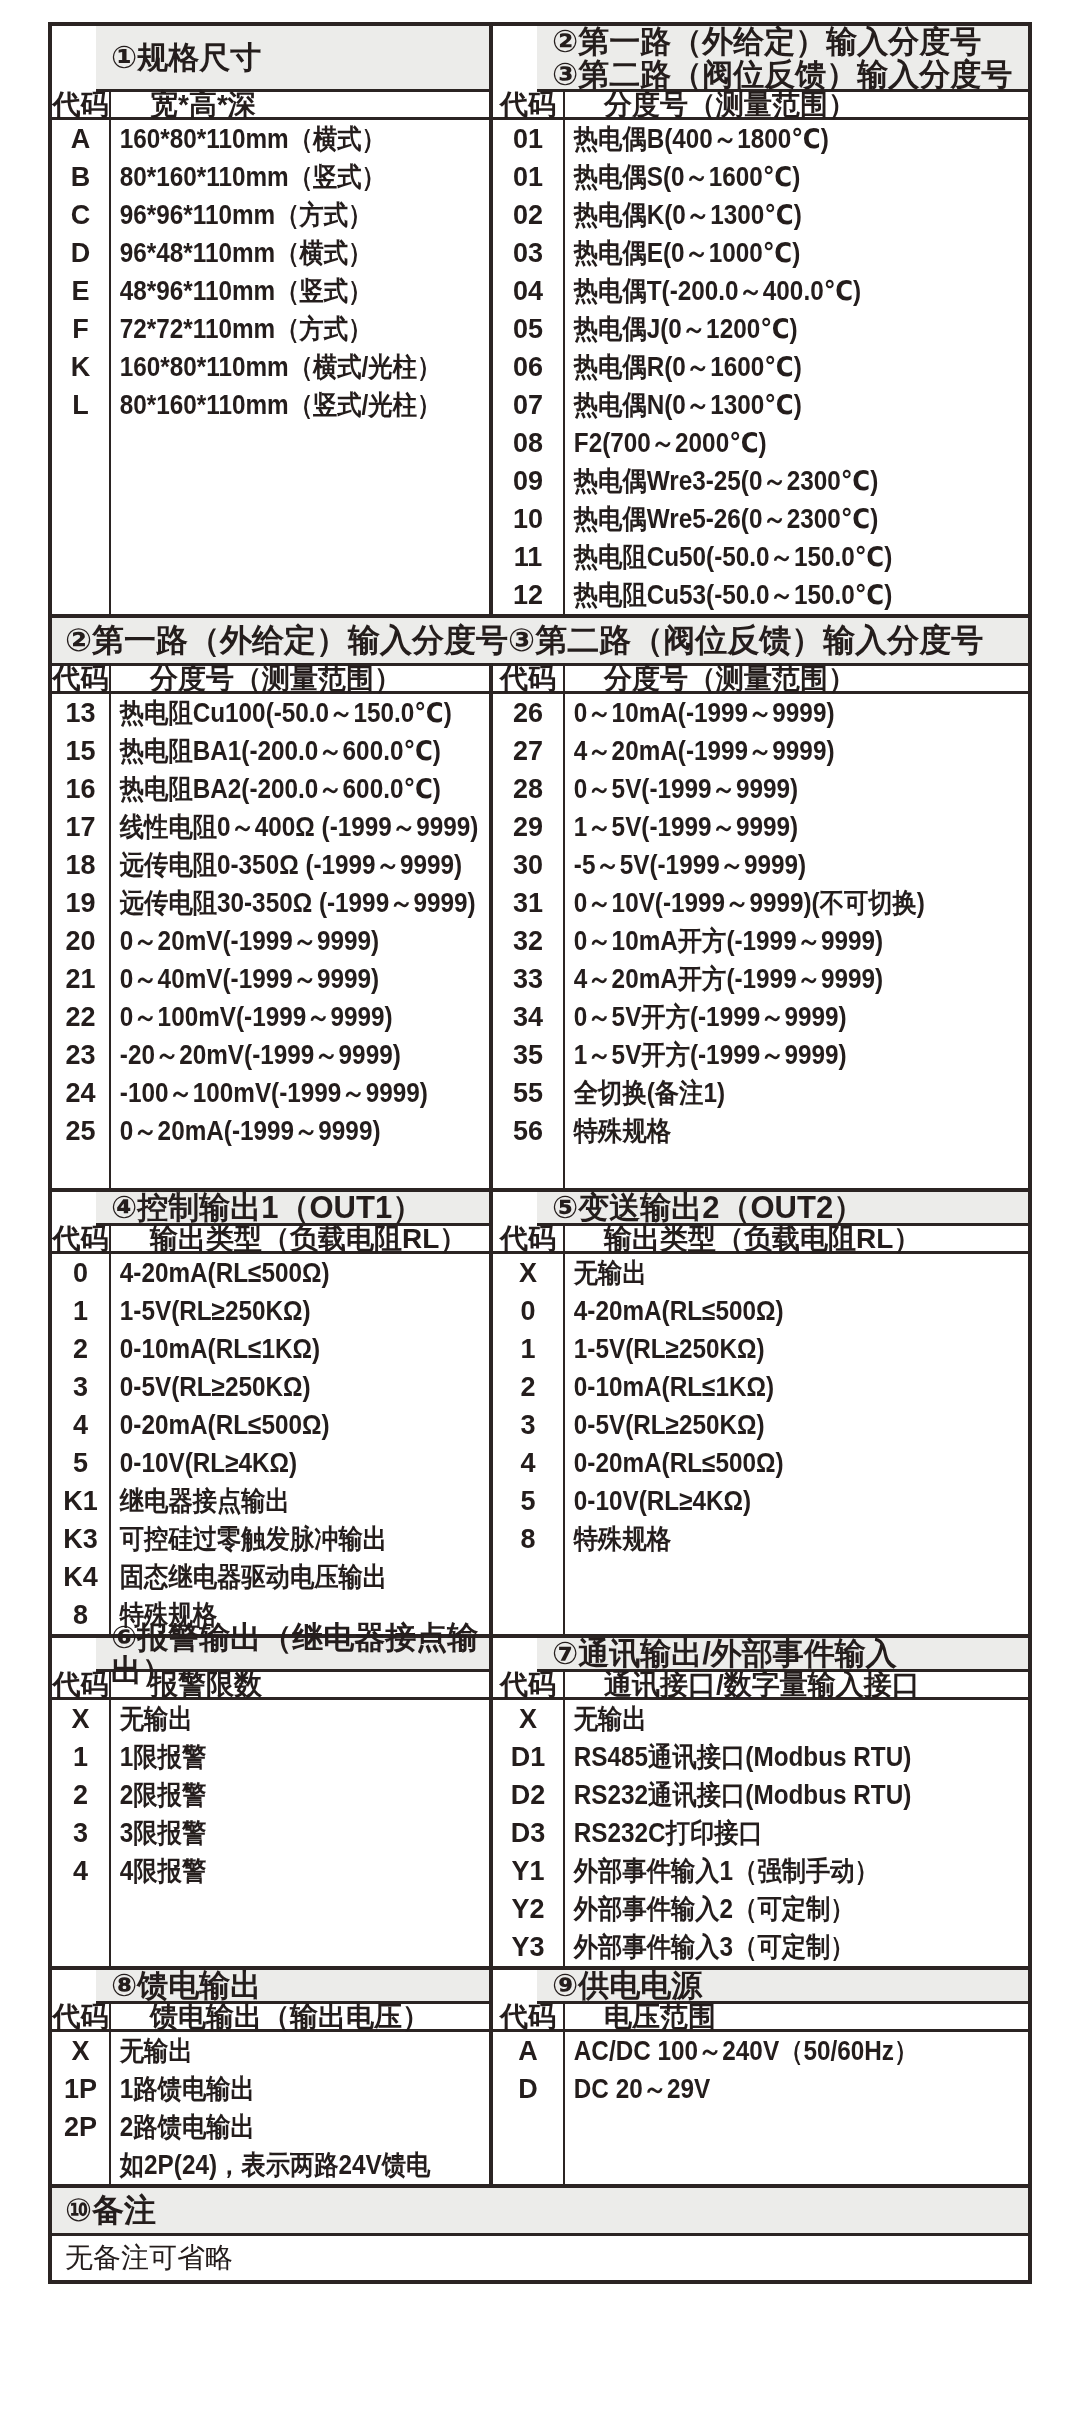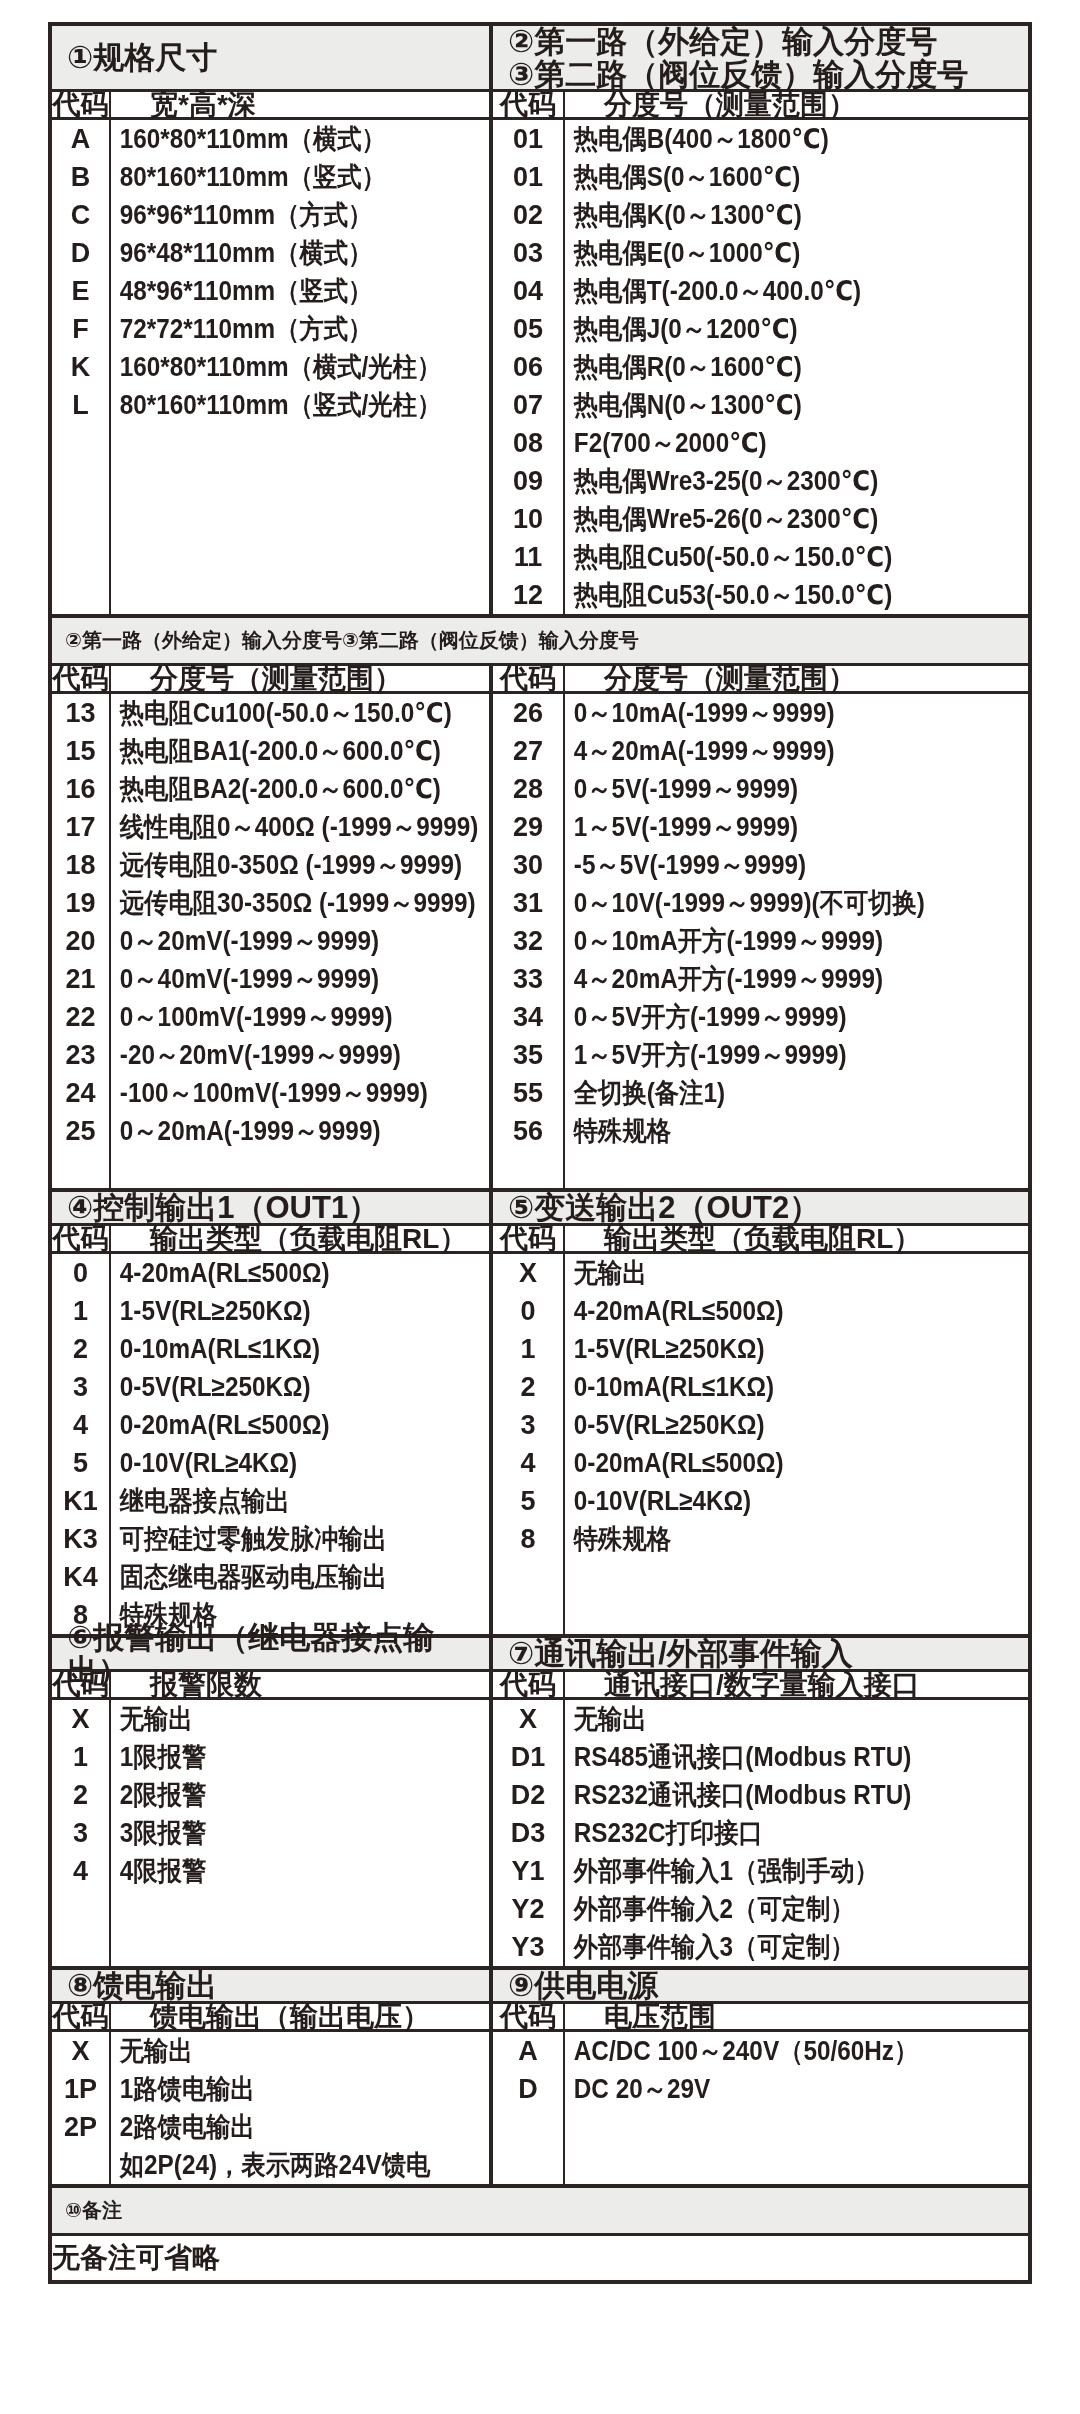--- a/index.html
+++ b/index.html
@@ -15,48 +15,48 @@
 
   .band{display:flex;align-items:stretch;}
   .band + .band, .bandfull + .band, .band + .bandfull, .bandfull + .bandfull{border-top:4px solid var(--bc);}
 
   .half{display:flex;flex-direction:column;}
   .half.left{width:441px;border-right:4px solid var(--bc);}
   .half.right{flex:1;}
 
   .sec-h{background:var(--gray);border-bottom:3px solid var(--bc);
          display:flex;flex-direction:column;justify-content:center;
-         padding-left:15px;font-weight:700;font-size:31px;line-height:33px;}
+         padding-left:15px;font-weight:700;font-size:31px;line-height:33px;margin-left:44px;}
   .b1 .sec-h{height:66px;}
   .b3 .sec-h,.b4 .sec-h,.b5 .sec-h{height:34px;}
 
   .full-h{background:var(--gray);border-bottom:3px solid var(--bc);height:48px;
-          display:flex;align-items:center;padding-left:13px;font-weight:700;font-size:20px;}
+          display:flex;align-items:center;padding-left:13px;font-weight:700;font-size:32px;}
 
   .body{position:relative;display:flex;flex-direction:column;flex:1;}
   .body::before{content:"";position:absolute;left:var(--codew);top:0;bottom:0;width:2px;background:var(--bc);}
 
   .col-h{display:flex;align-items:center;height:28px;border-bottom:3px solid var(--bc);
          font-weight:700;font-size:28px;}
   .col-h .code{width:var(--codew);text-align:center;flex:none;white-space:nowrap;}
   .col-h .desc{flex:1;padding-left:29px;white-space:nowrap;margin-left:12px;}
 
   .rows{flex:1;display:flex;flex-direction:column;}
   .b1 .rows,.b2 .rows{min-height:494px;}
   .b3 .rows{min-height:380px;}
   .b4 .rows{min-height:266px;}
   .b5 .rows{min-height:152px;}
 
   .row{display:flex;align-items:center;height:38px;flex:none;font-size:27px;font-weight:600;}
   .row .code{width:var(--codew);text-align:center;flex:none;white-space:nowrap;}
   .row .desc{flex:1;padding-left:12px;white-space:nowrap;
              transform:scaleX(.9);transform-origin:left center;}
 
-  .note-row{height:44px;display:flex;align-items:center;
-            font-size:28px;font-weight:700;}
+  .note-row{height:44px;display:flex;align-items:center;padding-left:13px;
+            font-size:28px;font-weight:400;}
 </style>
 </head>
 <body>
 
 <div class="page">
   <div class="tbl">
 
     <div class="band b1">
       <div class="half left" style="--codew:57px">
         <div class="sec-h">

